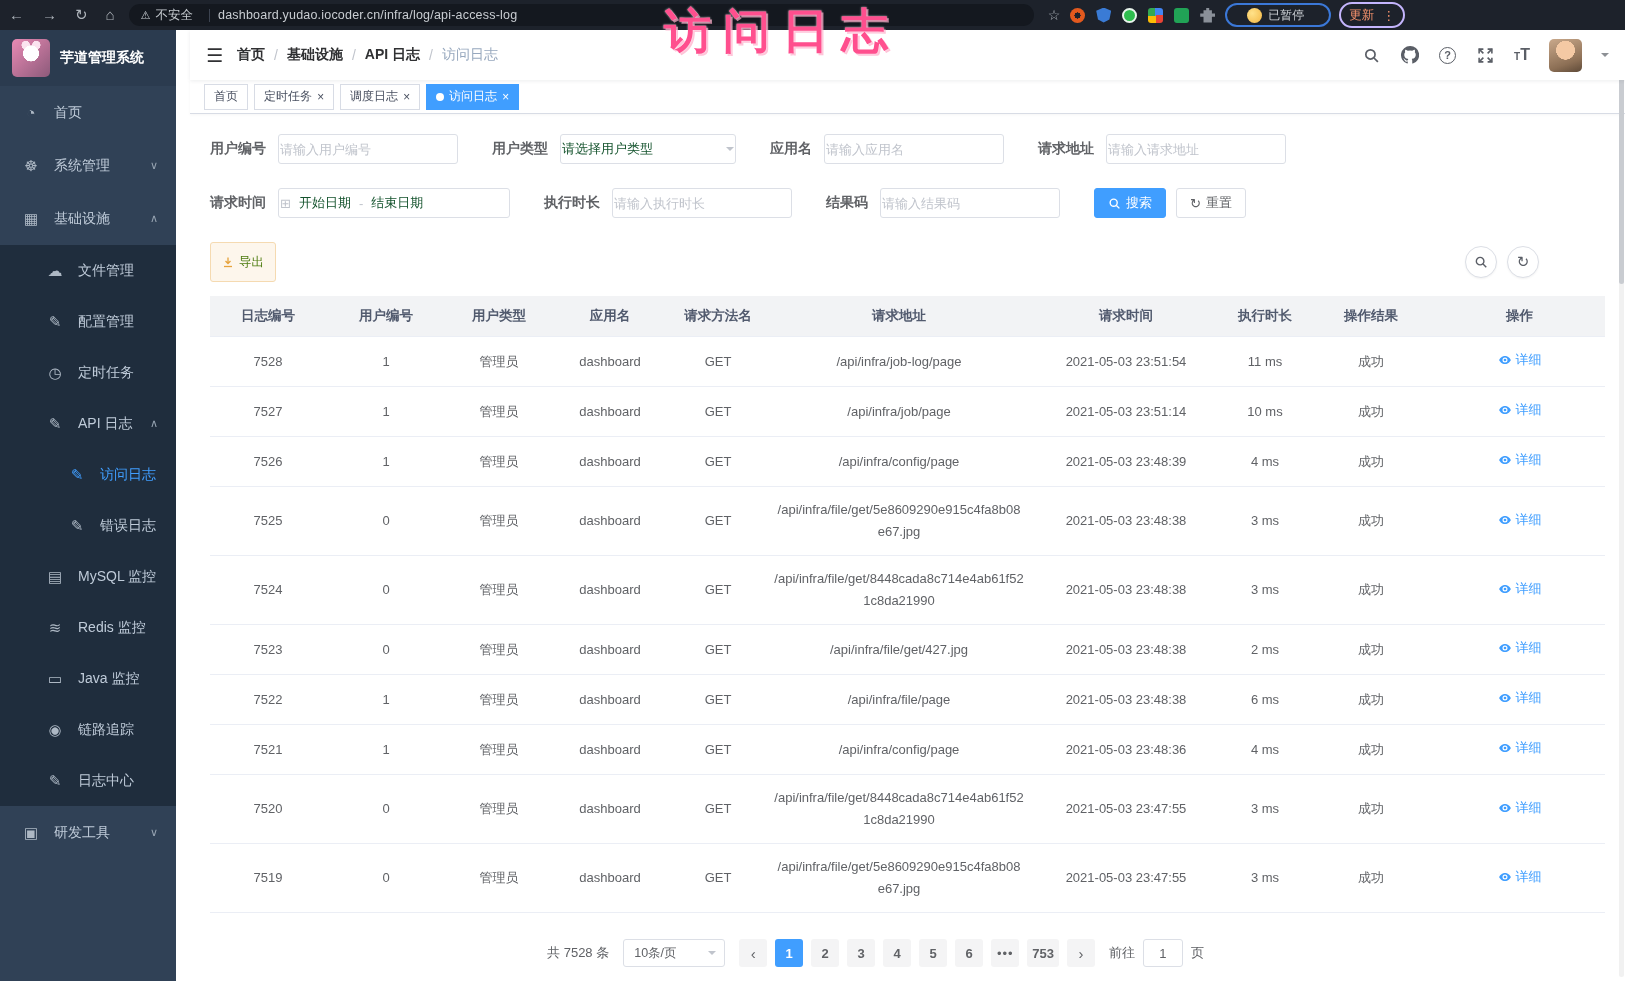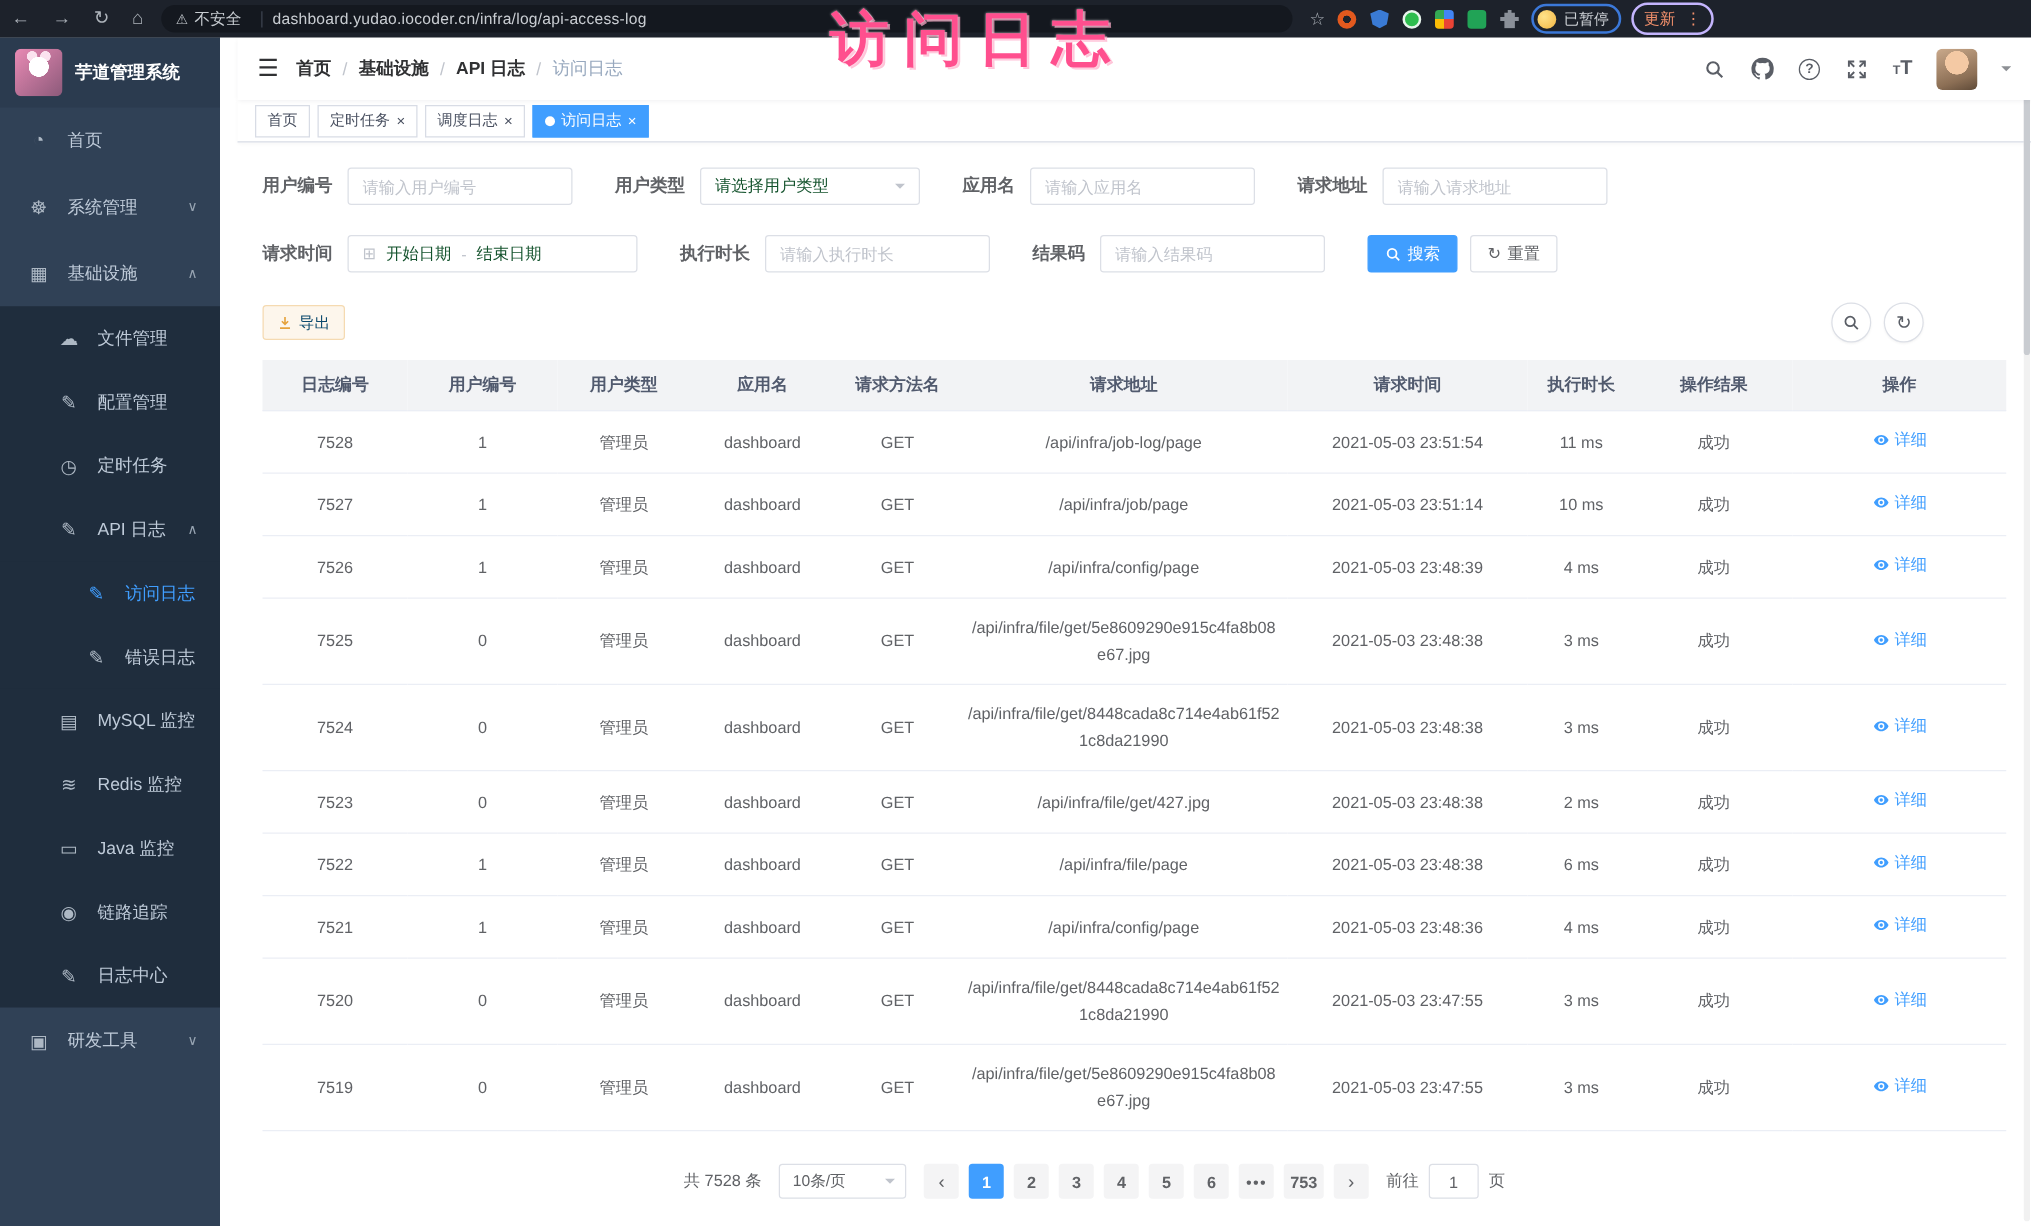--- a/index.html
+++ b/index.html
@@ -16,21 +16,21 @@
   .url-text { color:#c9cdd2; letter-spacing:.2px; }
   .star { font-size:14px; margin:0 10px 0 14px; color:#aeb4bb; cursor:pointer; }
   .ext-icons { display:flex; align-items:center; gap:11px; margin-right:10px; }
   .ext { width:15px; height:15px; border-radius:50%; display:inline-block; cursor:pointer; }
   .e1 { background:radial-gradient(circle at 50% 50%, #1d222b 28%, #e2591e 30%); }
   .e2 { background:#3a7bd5; clip-path:polygon(50% 0,100% 22%,88% 80%,50% 100%,12% 80%,0 22%); border-radius:0; }
   .e3 { background:#2ebd4e; border:2px solid #e8f5ec; }
   .e4 { background:conic-gradient(#4285f4 0 25%, #ea4335 0 50%, #fbbc05 0 75%, #34a853 0); border-radius:3px; }
   .e5 { background:#21a356; border-radius:3px; }
   .e6 { background:#8a9099; clip-path:polygon(40% 0,60% 0,60% 18%,78% 18%,78% 40%,100% 40%,100% 62%,78% 62%,78% 100%,22% 100%,22% 62%,0 62%,0 40%,22% 40%,22% 18%,40% 18%); border-radius:0; }
-  .profile-wrap { border:2px solid #3b78d8; border-radius:14px; display:flex; align-items:center; padding:0 3px; height:24px; margin-right:8px; cursor:pointer; }
+  .profile-wrap { border:2px solid #3b78d8; border-radius:14px; display:flex; align-items:center; padding:0 20px; height:24px; margin-right:8px; cursor:pointer; }
   .face { width:15px; height:15px; border-radius:50%; background:radial-gradient(circle at 35% 35%, #ffe28a, #f3b642); margin-right:6px; }
   .profile-label { font-size:12px; color:#cdd1d6; padding-right:5px; white-space:nowrap; }
   .update-wrap { border:2px solid #c4b5fd; border-radius:15px; display:flex; align-items:center; height:26px; padding:0 8px; gap:8px; cursor:pointer; }
   .update-label { font-size:12.5px; color:#f2906b; white-space:nowrap; }
   .dots { color:#f2906b; font-size:13px; }
 
   
   .overlay-note { position:absolute; top:0px; left:664px; z-index:100; font-size:47px; font-weight:900; color:#ff4f8e; letter-spacing:12px; text-shadow:0 0 2px rgba(255,255,255,.85), 2px 2px 0 rgba(255,170,200,.7); pointer-events:none; }
 
   
@@ -74,37 +74,37 @@
   .tag .x { font-size:12px; line-height:1; cursor:pointer; }
   .tag.active { background:#409eff; border-color:#409eff; color:#fff; }
   .tag .dot { width:8px; height:8px; border-radius:50%; background:#fff; display:inline-block; }
 
   .content { padding:20px 20px 0 20px; }
 
   
   .filter-form { display:flex; flex-wrap:wrap; }
   .f-item { display:flex; align-items:center; margin:0 34px 24px 0; }
   .f-label { font-size:14px; font-weight:700; color:#606266; margin-right:12px; white-space:nowrap; }
-  .inp { height:30px; border:1px solid #dcdfe6; border-radius:3px; padding:0 11px; font-size:13px; color:#606266; background:#fff; display:flex; align-items:center; }
+  .inp { height:30px; border:1px solid #dcdfe6; border-radius:3px; padding:0 1px; font-size:13px; color:#606266; background:#fff; display:flex; align-items:center; }
   .inp::placeholder { color:#c0c4cc; }
   input.inp { width:180px; font-family:inherit; }
   .select { width:176px; justify-content:space-between; cursor:pointer; }
   .ph { color:#14532d; font-size:13px; }
   .sel-caret { border:4.5px solid transparent; border-top-color:#c0c4cc; margin-top:4px; }
   .range { width:232px; cursor:pointer; gap:8px; }
   .cal-ic { color:#c0c4cc; font-size:13px; }
   .rsep { color:#c0c4cc; }
   .btn { height:30px; border-radius:3px; border:1px solid #dcdfe6; background:#fff; color:#606266; font-size:13px; padding:0 13px; display:inline-flex; align-items:center; gap:5px; cursor:pointer; font-family:inherit; }
   .btn.primary { background:#409eff; border-color:#409eff; color:#fff; }
   .btn .ricon { font-size:13px; }
   .f-buttons { display:flex; gap:10px; align-items:center; margin-bottom:24px; }
 
   
   .toolbar { display:flex; align-items:center; margin-bottom:14px; }
-  .btn.export { height:28px; background:#fdf6ec; border-color:#f5dab1; color:#0c4a6e; padding:0 11px; font-size:12.5px; }
+  .btn.export { height:40px; background:#fdf6ec; border-color:#f5dab1; color:#4d7c0f; padding:0 11px; font-size:12.5px; }
   .right-tools { margin-left:auto; display:flex; gap:10px; padding-right:66px; }
   .circle-btn { width:32px; height:32px; border-radius:50%; border:1px solid #dcdfe6; background:#fff; display:flex; align-items:center; justify-content:center; color:#5a5e66; cursor:pointer; font-size:15px; box-shadow:0 1px 2px rgba(0,0,0,.05); }
 
   
   table { width:100%; border-collapse:collapse; table-layout:fixed; }
   thead th { background:#f2f3f5; color:#515a6e; font-size:13.5px; font-weight:700; padding:11px 6px; text-align:center; border-bottom:1px solid #ebeef5; }
   tbody td { font-size:13px; color:#606266; text-align:center; padding:12px 6px; border-bottom:1px solid #ebeef5; line-height:22px; word-break:break-all; }
   .detail-link { color:#409eff; cursor:pointer; display:inline-flex; align-items:center; gap:4px; white-space:nowrap; }
   .detail-link svg { display:block; }
 

